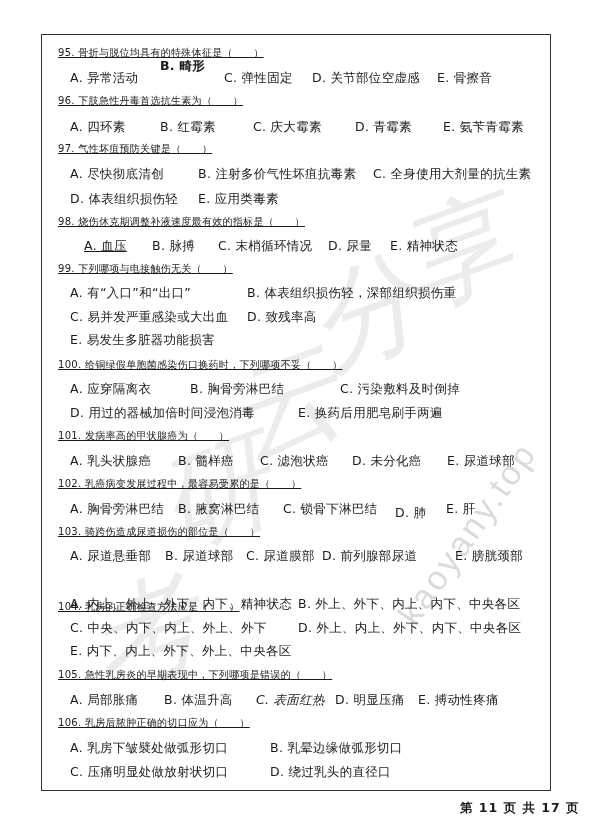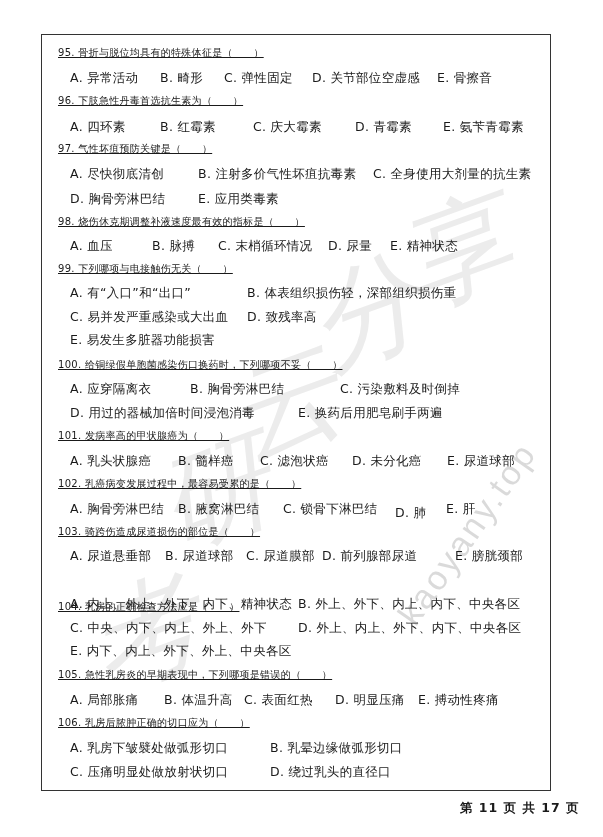--- a/index.html
+++ b/index.html
@@ -65,41 +65,41 @@
 <div class="wm-cn" style="left:160px; top:420px; transform:rotate(-20deg);">研</div>
 <div class="wm-cn" style="left:230px; top:330px; transform:rotate(-20deg);">云</div>
 <div class="wm-cn" style="left:310px; top:240px; transform:rotate(-20deg);">分</div>
 <div class="wm-cn" style="left:400px; top:180px; transform:rotate(-20deg);">享</div>
 <div class="wm-text" style="left:390px; top:610px;">kaoyany.top</div>
 
 <div class="frame"></div>
 
 <div class="line q" style="top:45px;">95. 骨折与脱位均具有的特殊体征是（　　）</div>
 <div class="opt" style="left:70px; top:70px;">A. 异常活动</div>
-<div class="opt" style="left:160px; top:70px;">B. 畸形</div>
+<div class="opt" style="left:160px; top:58px;font-weight:bold;">B. 畸形</div>
 <div class="opt" style="left:224px; top:70px;">C. 弹性固定</div>
 <div class="opt" style="left:312px; top:70px;">D. 关节部位空虚感</div>
 <div class="opt" style="left:437px; top:70px;">E. 骨擦音</div>
 
 <div class="line q" style="top:93px;">96. 下肢急性丹毒首选抗生素为（　　）</div>
 <div class="opt" style="left:70px; top:119px;">A. 四环素</div>
 <div class="opt" style="left:160px; top:119px;">B. 红霉素</div>
 <div class="opt" style="left:253px; top:119px;">C. 庆大霉素</div>
 <div class="opt" style="left:355px; top:119px;">D. 青霉素</div>
 <div class="opt" style="left:443px; top:119px;">E. 氨苄青霉素</div>
 
 <div class="line q" style="top:141px;">97. 气性坏疽预防关键是（　　）</div>
 <div class="opt" style="left:70px; top:166px;">A. 尽快彻底清创</div>
 <div class="opt" style="left:198px; top:166px;">B. 注射多价气性坏疽抗毒素</div>
 <div class="opt" style="left:373px; top:166px;">C. 全身使用大剂量的抗生素</div>
-<div class="opt" style="left:70px; top:191px;">D. 胸骨旁淋巴结</div>
+<div class="opt" style="left:70px; top:191px;">D. 体表组织损伤轻</div>
 <div class="opt" style="left:198px; top:191px;">E. 应用类毒素</div>
 
 <div class="line q" style="top:214px;">98. 烧伤休克期调整补液速度最有效的指标是（　　）</div>
-<div class="opt" style="left:70px; top:238px;">A. 血压</div>
+<div class="opt" style="left:84px; top:238px;text-decoration:underline;">A. 血压</div>
 <div class="opt" style="left:152px; top:238px;">B. 脉搏</div>
 <div class="opt" style="left:218px; top:238px;">C. 末梢循环情况</div>
 <div class="opt" style="left:328px; top:238px;">D. 尿量</div>
 <div class="opt" style="left:390px; top:238px;">E. 精神状态</div>
 
 <div class="line q" style="top:261px;">99. 下列哪项与电接触伤无关（　　）</div>
 <div class="opt" style="left:70px; top:285px;">A. 有“入口”和“出口”</div>
 <div class="opt" style="left:247px; top:285px;">B. 体表组织损伤轻，深部组织损伤重</div>
 <div class="opt" style="left:70px; top:309px;">C. 易并发严重感染或大出血</div>
 <div class="opt" style="left:247px; top:309px;">D. 致残率高</div>
@@ -136,21 +136,21 @@
 <div class="line q" style="top:599px;">104. 乳房的正确检查方法应是（　　）</div>
 <div class="opt" style="left:70px; top:596px;">A. 内上、外上、外下、内下、精神状态</div>
 <div class="opt" style="left:298px; top:596px;">B. 外上、外下、内上、内下、中央各区</div>
 <div class="opt" style="left:70px; top:620px;">C. 中央、内下、内上、外上、外下</div>
 <div class="opt" style="left:298px; top:620px;">D. 外上、内上、外下、内下、中央各区</div>
 <div class="opt" style="left:70px; top:643px;">E. 内下、内上、外下、外上、中央各区</div>
 
 <div class="line q" style="top:667px;">105. 急性乳房炎的早期表现中，下列哪项是错误的（　　）</div>
 <div class="opt" style="left:70px; top:692px;">A. 局部胀痛</div>
 <div class="opt" style="left:164px; top:692px;">B. 体温升高</div>
-<div class="opt" style="left:244px; top:692px;">C. 表面红热</div>
+<div class="opt" style="left:256px; top:692px;font-style:italic;">C. 表面红热</div>
 <div class="opt" style="left:335px; top:692px;">D. 明显压痛</div>
 <div class="opt" style="left:418px; top:692px;">E. 搏动性疼痛</div>
 
 <div class="line q" style="top:715px;">106. 乳房后脓肿正确的切口应为（　　）</div>
 <div class="opt" style="left:70px; top:740px;">A. 乳房下皱襞处做弧形切口</div>
 <div class="opt" style="left:270px; top:740px;">B. 乳晕边缘做弧形切口</div>
 <div class="opt" style="left:70px; top:764px;">C. 压痛明显处做放射状切口</div>
 <div class="opt" style="left:270px; top:764px;">D. 绕过乳头的直径口</div>
 
 <div class="footer">第 11 页 共 17 页</div>

